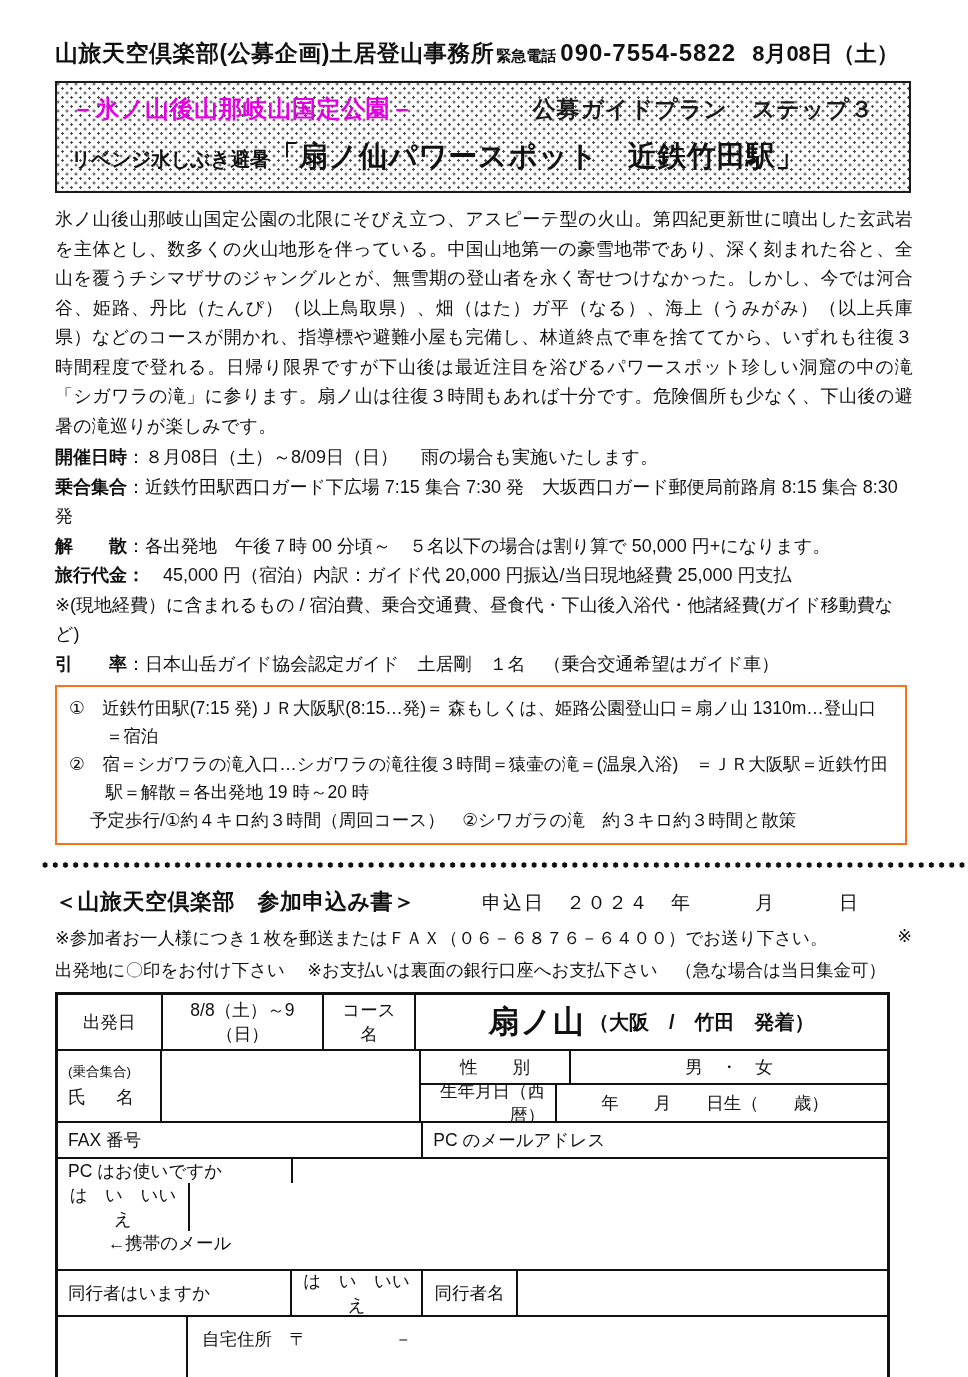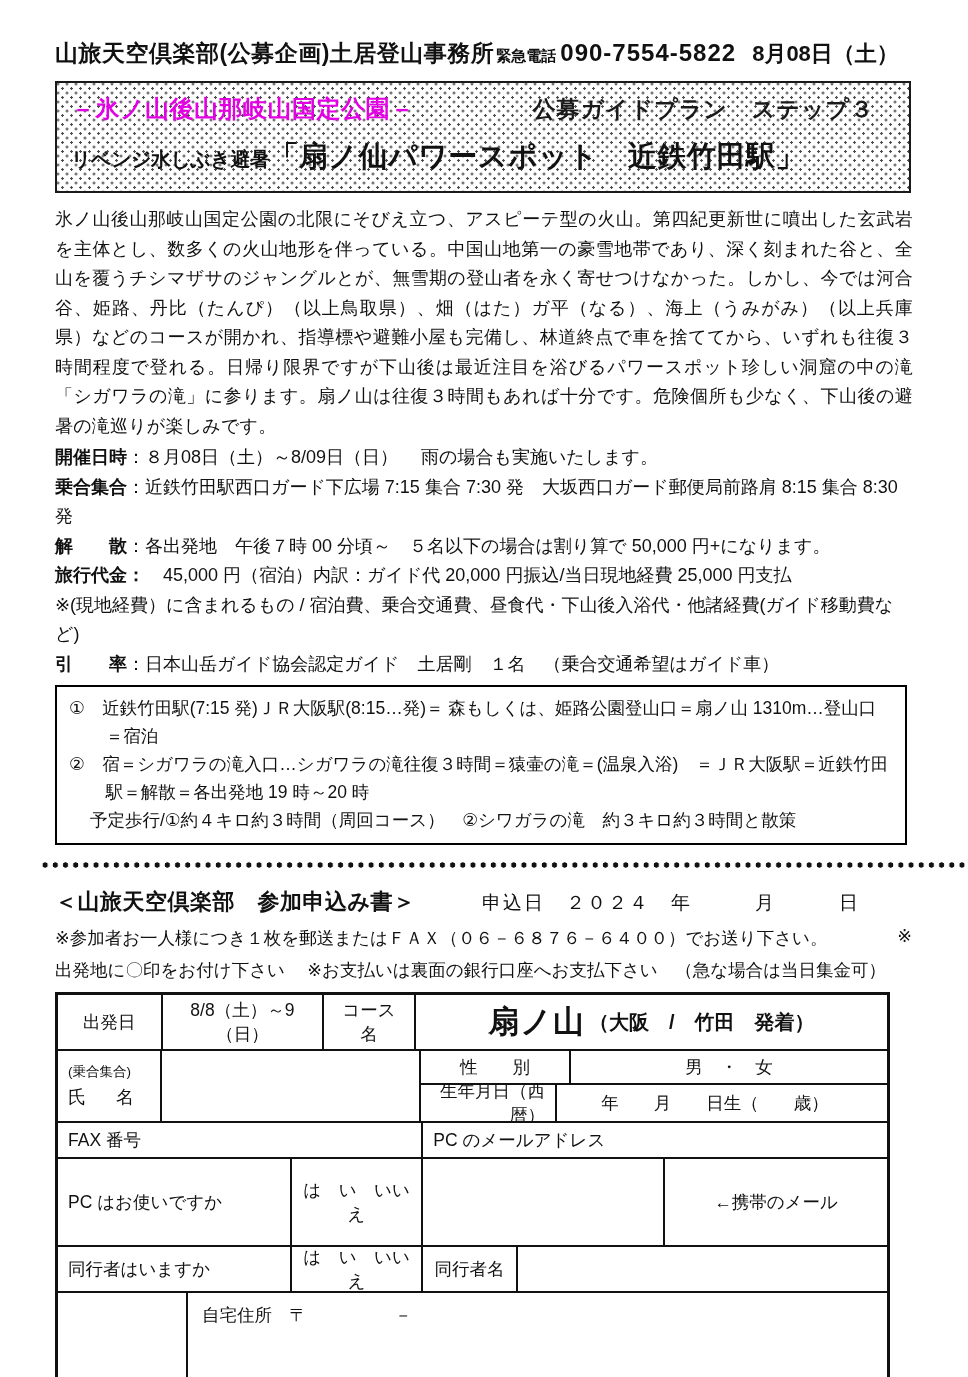--- a/index.html
+++ b/index.html
@@ -67,21 +67,21 @@
 
   
   .details { margin-top: 2px; width: 858px; }
   .detail-row { font-size: 18px; line-height: 29.5px; }
   .detail-label { font-weight: 700; }
 
   
   .itin-box {
     margin-top: 6px;
     width: 852px;
-    border: 2px solid #000000;
+    border: 2px solid #f97316;
     padding: 7px 12px 9px 12px;
   }
   .itin-line { font-size: 17.5px; line-height: 28px; }
   .itin-line.hang { padding-left: 2.1em; text-indent: -2.1em; }
   .itin-line.sub  { padding-left: 1.2em; }
 
   
   .dotline {
     margin: 16px 0 0 -15px;
     width: calc(100% + 71px);
@@ -138,21 +138,21 @@
   .r2-sub .fc { height: 100%; }
   .c-sexlabel   { width: 150px; }
   .c-sexval     { width: 316px; }
   .c-birthlabel { width: 136px; text-align: right; }
   .c-birthval   { width: 316px; }
 
   .r3 { height: 36px; }
   .r3 .c-fax   { width: 367px; }
   .r3 .c-email { width: 466px; }
 
-  .r4 { height: 88px; }
+  .r4 { height: 112px; flex-direction: column; }
   .r4 .c-pcq      { width: 235px; }
   .r4 .c-pcyesno  { width: 132px; }
   .r4 .c-mailblank{ width: 243px; }
   .r4 .c-mobmail  { width: 223px; justify-content: center; }
 
   .r5 { height: 46px; }
   .r5 .c-compq     { width: 235px; }
   .r5 .c-compyesno { width: 132px; }
   .r5 .c-compname  { width: 95px; justify-content: center; padding: 0 4px; }
   .r5 .c-compblank { width: 371px; }

